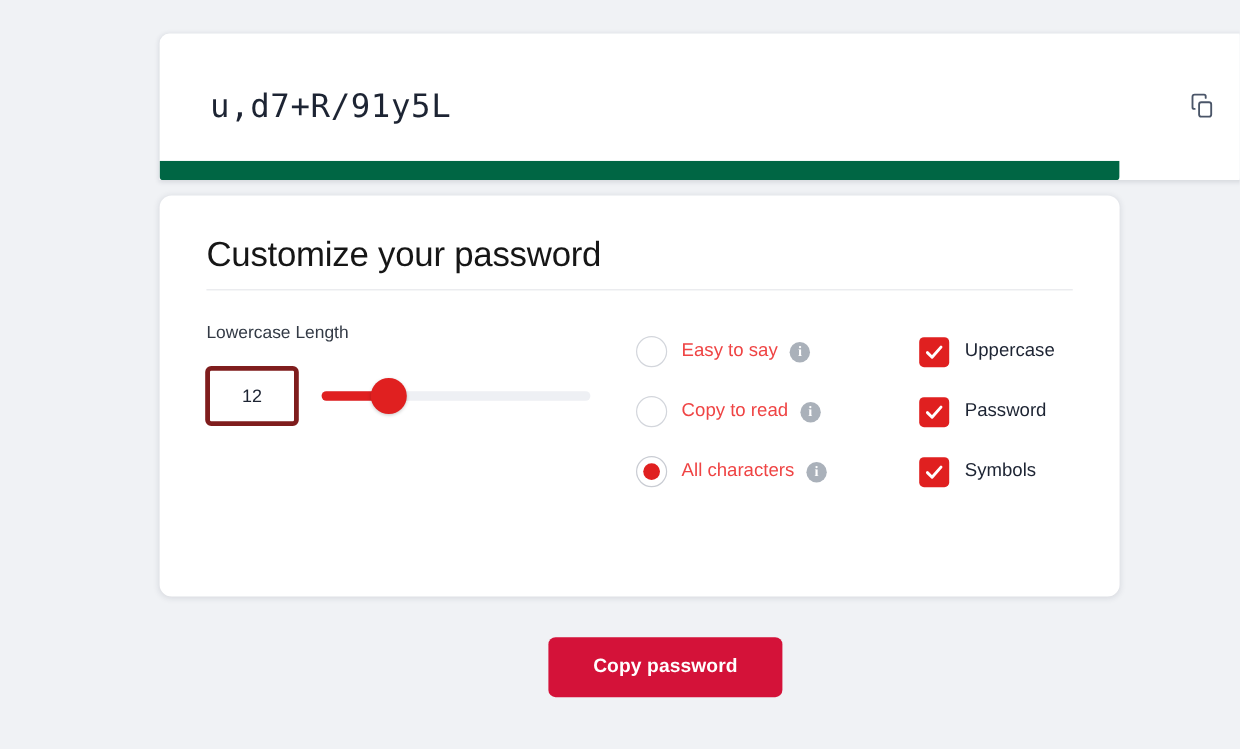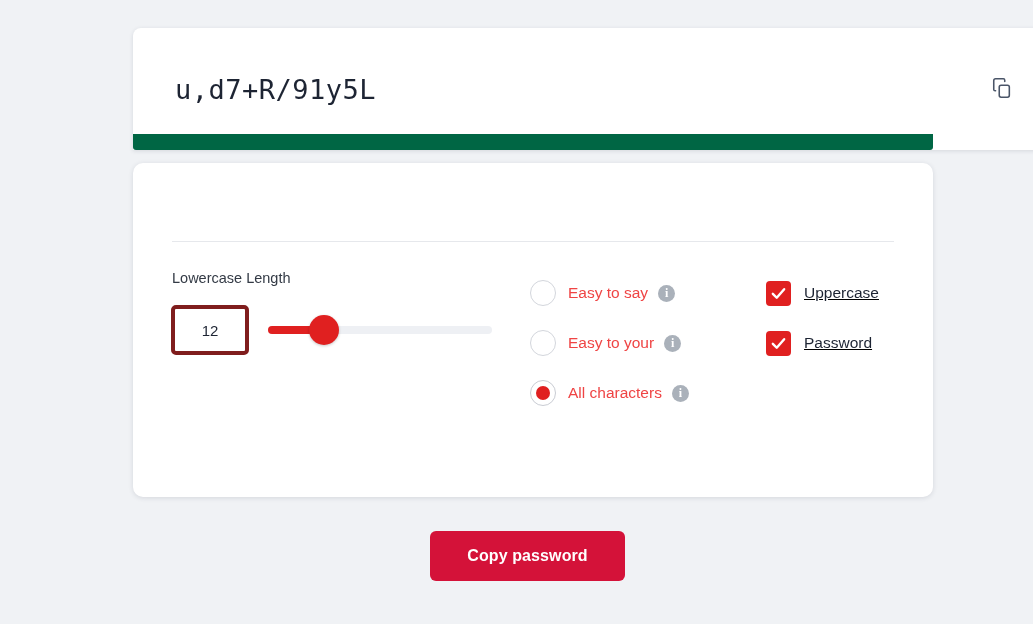--- a/index.html
+++ b/index.html
@@ -231,21 +231,20 @@
   .check-col {
     position: absolute;
     left: 633px;
     top: 105px;
   }
   .check-row {
     height: 50px;
     display: flex;
     align-items: center;
     cursor: pointer;
-    text-decoration: underline;
   }
   .check-mark {
     width: 25px;
     height: 25px;
     border-radius: 4px;
     background: #e02020;
     display: flex;
     align-items: center;
     justify-content: center;
     flex: none;
@@ -253,21 +252,21 @@
   .check-label {
     margin-left: 13px;
     font-size: 15.5px;
     color: #1d2433;
     white-space: nowrap;
   }
 
   
   .copy-btn {
     position: absolute;
-    left: 430px;
+    left: 457px;
     top: 531px;
     width: 195px;
     height: 50px;
     background: #d41239;
     color: #ffffff;
     border: none;
     border-radius: 6px;
     font-family: "Liberation Sans", sans-serif;
     font-size: 16px;
     font-weight: bold;
@@ -300,40 +299,41 @@
       </span>
     </button>
   </div>
 </div>
 
 <div class="strength-bar">
   <div class="strength-fill" id="strength-fill" style="width: 100%; background: rgb(0, 102, 68);"></div>
 </div>
 
 <div class="cust-card">
+  <div class="cust-title">Customize your password</div>
   <div class="cust-divider"></div>
 
   <div class="len-label">Lowercase Length</div>
   <input class="len-input" type="text" value="12" style="">
 
   <div class="slider-wrap">
     <div class="slider-track"></div>
     <div class="slider-fill" id="slider-fill" style="width: 25%;"></div>
     <div class="slider-thumb" id="slider-thumb" style="left: 25%;"></div>
   </div>
 
   <div class="radio-col" id="radio-col">
       <div class="radio-row">
         <div class="radio-mark"></div>
         <span class="radio-label">Easy to say</span>
         <span class="info-icon">i</span>
       </div>
       <div class="radio-row">
         <div class="radio-mark"></div>
-        <span class="radio-label">Easy to your</span>
+        <span class="radio-label">Copy to read</span>
         <span class="info-icon">i</span>
       </div>
       <div class="radio-row selected">
         <div class="radio-mark">
           <div class="radio-dot"></div>
         </div>
         <span class="radio-label">All characters</span>
         <span class="info-icon">i</span>
       </div>
     </div>
@@ -347,16 +347,24 @@
         <span class="check-label">Uppercase</span>
       </div>
       <div class="check-row">
         <div class="check-mark">
           <svg width="17" height="17" viewBox="0 0 24 24" fill="none" stroke="#ffffff" stroke-width="3.4" stroke-linecap="round" stroke-linejoin="round">
             <polyline points="4 12.5 9.5 18 20 6"></polyline>
           </svg>
         </div>
         <span class="check-label">Password</span>
       </div>
+      <div class="check-row">
+        <div class="check-mark">
+          <svg width="17" height="17" viewBox="0 0 24 24" fill="none" stroke="#ffffff" stroke-width="3.4" stroke-linecap="round" stroke-linejoin="round">
+            <polyline points="4 12.5 9.5 18 20 6"></polyline>
+          </svg>
+        </div>
+        <span class="check-label">Symbols</span>
+      </div>
     </div>
 </div>
 
 <button class="copy-btn" style="background: rgb(212, 18, 57);">Copy password</button>
 
 </body></html>

